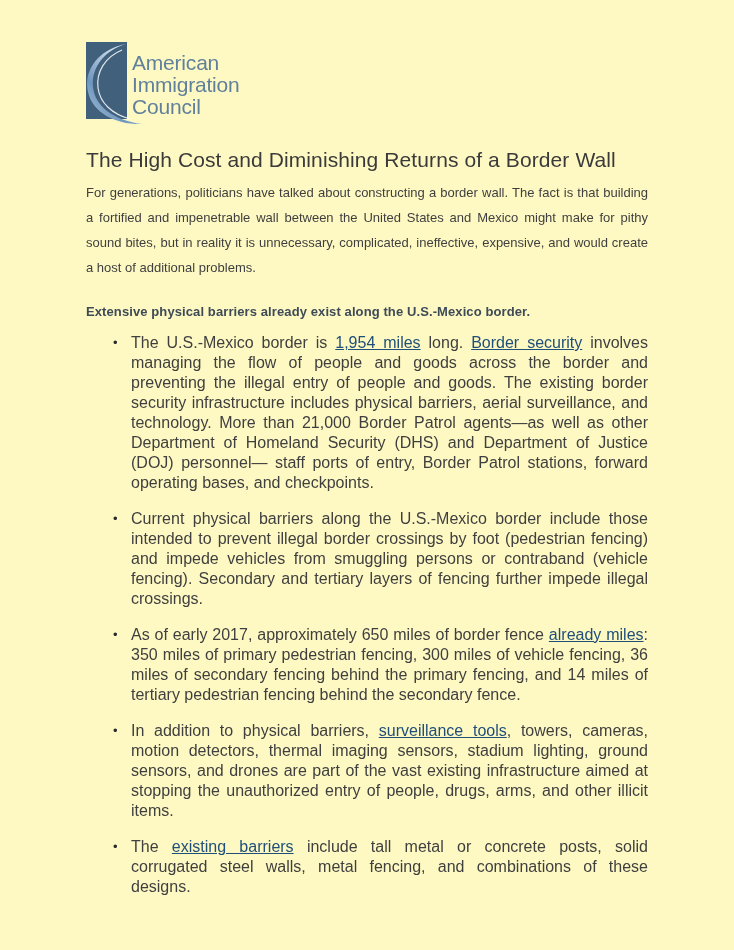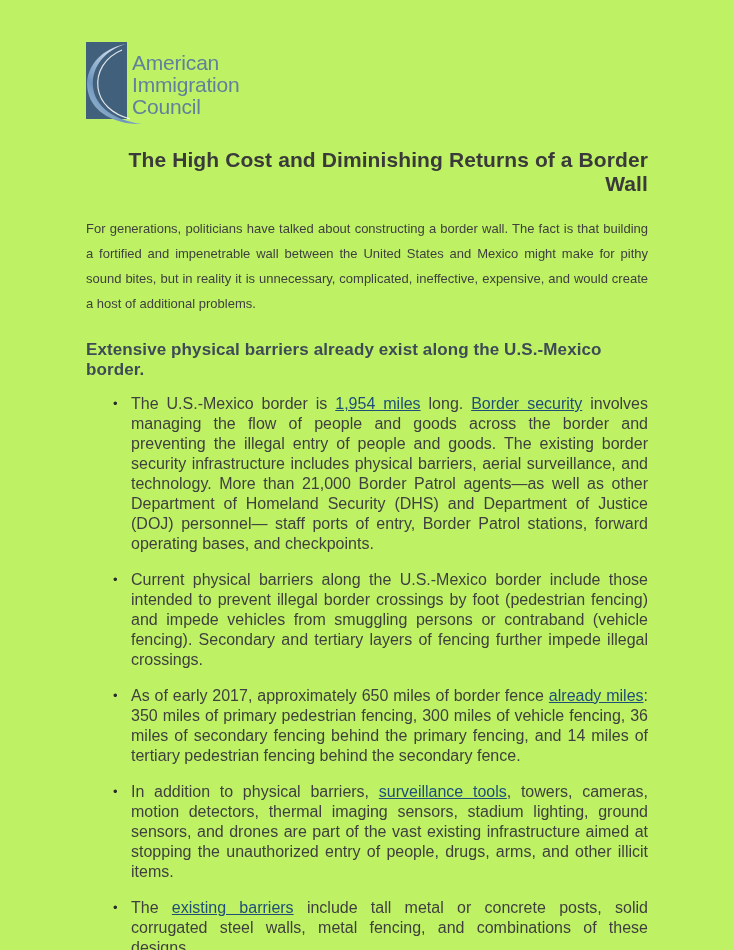--- a/index.html
+++ b/index.html
@@ -8,52 +8,52 @@
     --body:#3f3f3f;
     --title:#3a3a3a;
     --logo-rect:#41607c;
     --logo-text:#60809c;
     --footer-text:#5a6e83;
   }
   *{margin:0;padding:0;box-sizing:border-box;}
   html,body{background:#ffffff;}
   body{font-family:"Liberation Sans","DejaVu Sans",sans-serif;}
   .page{
-    width:734px;height:950px;background:#bef264;position:relative;
+    width:734px;height:950px;background:#fef9c3;position:relative;
     overflow:hidden;margin:0 auto;
   }
   .content{padding:42px 86px 0 86px;}
 
   
   .logo{display:flex;align-items:flex-start;height:82px;margin-bottom:24px;position:relative;}
   .logo-mark{flex:0 0 auto;}
   .logo-text{
     position:absolute;left:46px;top:10px;
     color:var(--logo-text);
     font-size:21px;line-height:22px;font-weight:400;
     letter-spacing:-0.2px;white-space:nowrap;
   }
 
   
   .doc-title{
-    text-align:right;
+    text-align:left;
     font-size:21px;
-    font-weight:700;
+    font-weight:400;
     color:var(--title);
-    margin:0 0 20px 0;
+    margin:0 0 8px 0;
     letter-spacing:0.1px;
   }
 
   
   .intro{
     font-size:13px;line-height:25px;color:var(--body);
     text-align:justify;
   }
   .section-heading{
-    font-size:17px;font-weight:700;color:var(--heading);
+    font-size:13px;font-weight:700;color:var(--heading);
     margin:24px 0 14px 0;letter-spacing:0.1px;
   }
   .bullet-list{list-style:none;margin:0;padding:0 0 0 27px;}
   .bullet-list li{
     position:relative;padding-left:18px;margin-bottom:16px;
     font-size:16px;line-height:20px;color:var(--body);
     text-align:justify;
   }
   .bullet-list li::before{
     content:"\2022";position:absolute;left:0;top:0;color:#2a2a2a;

